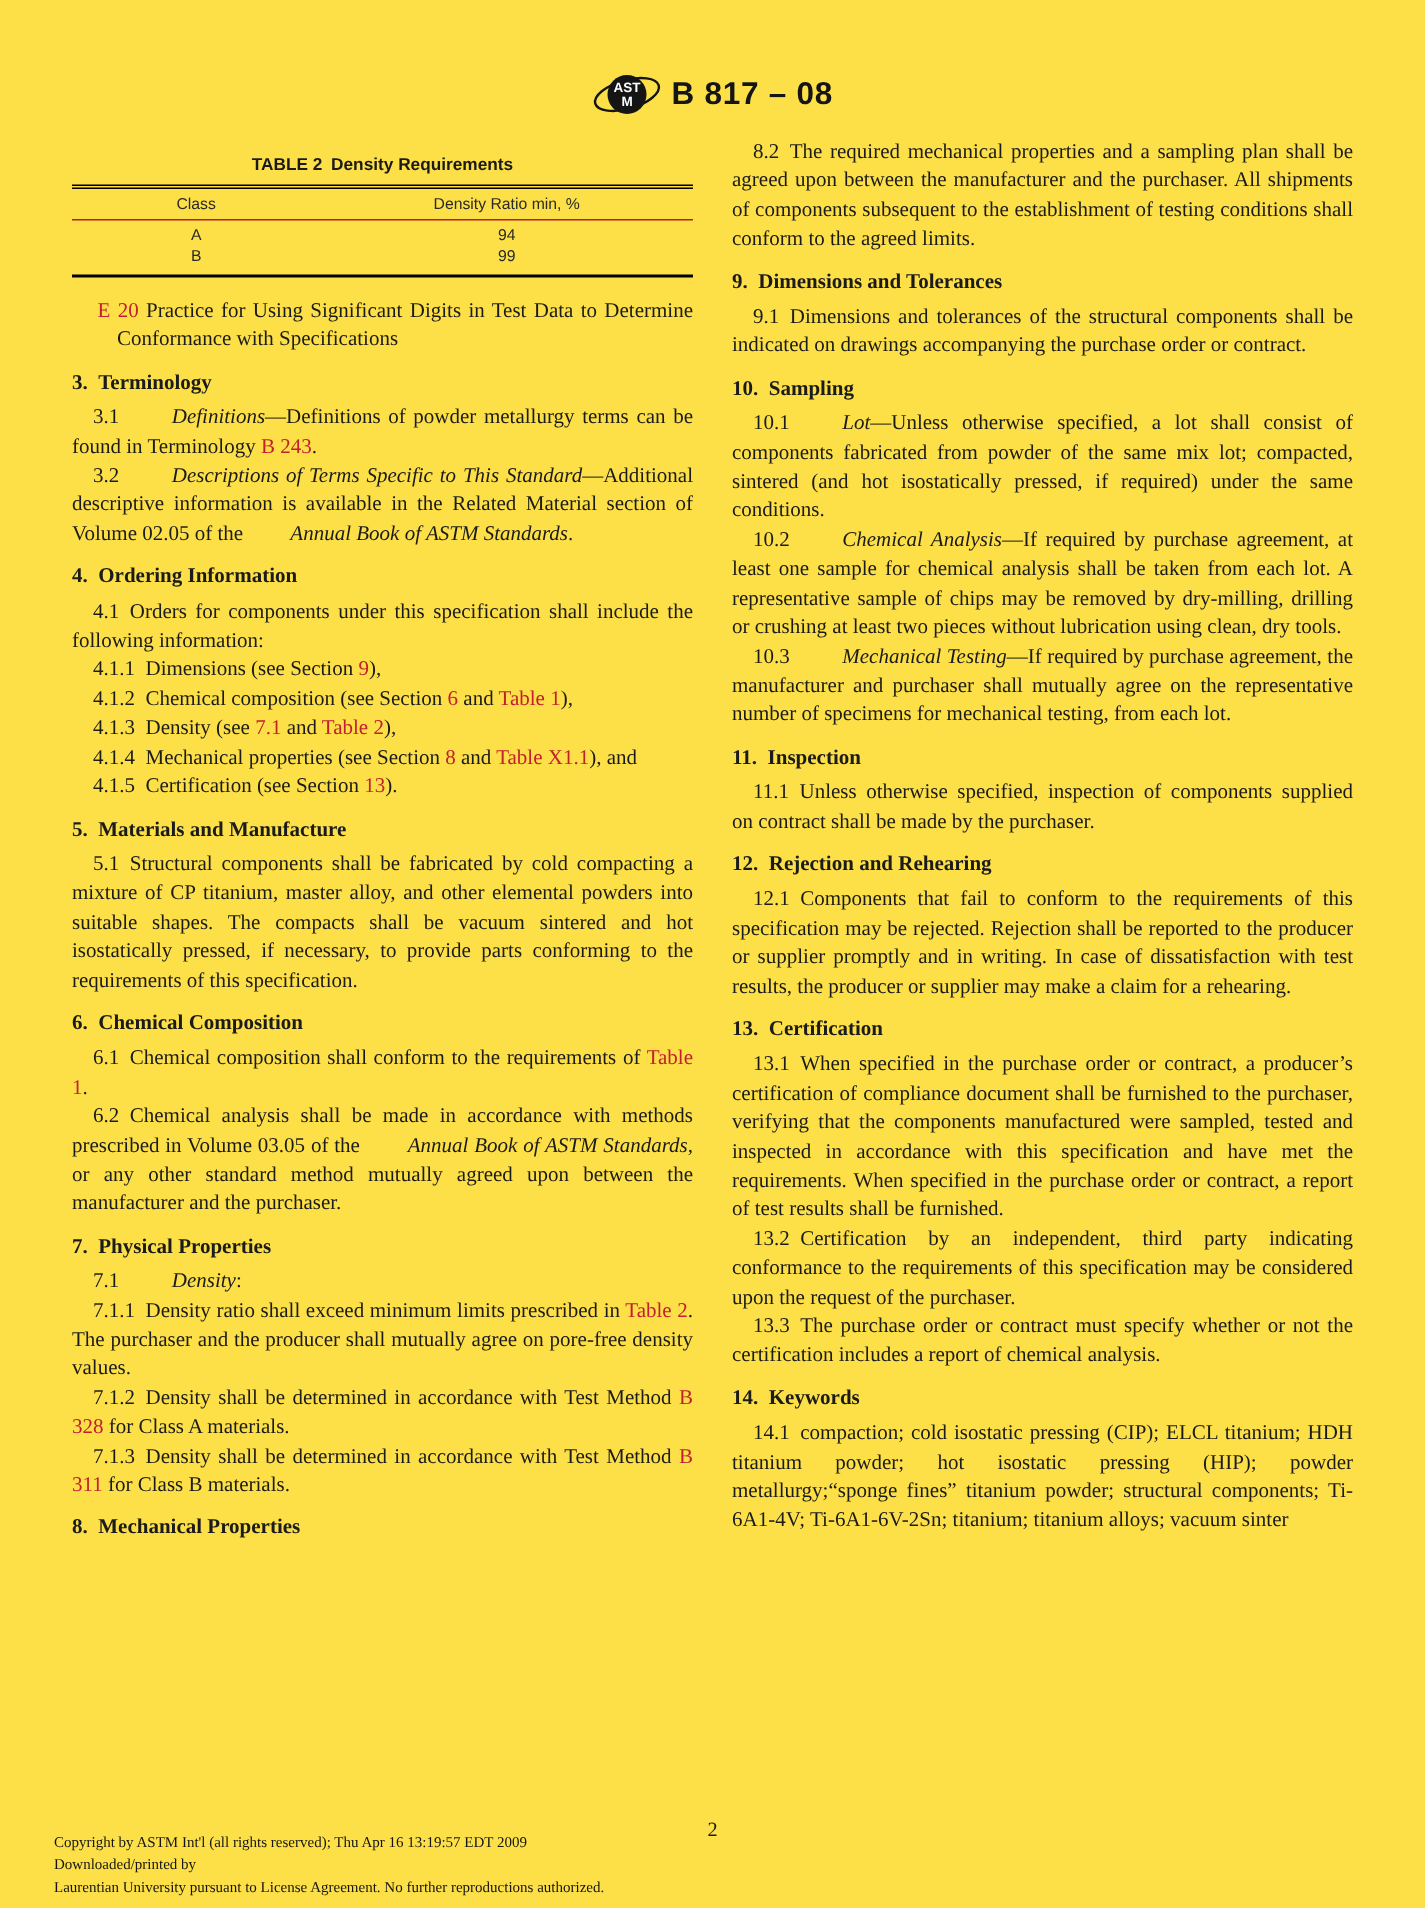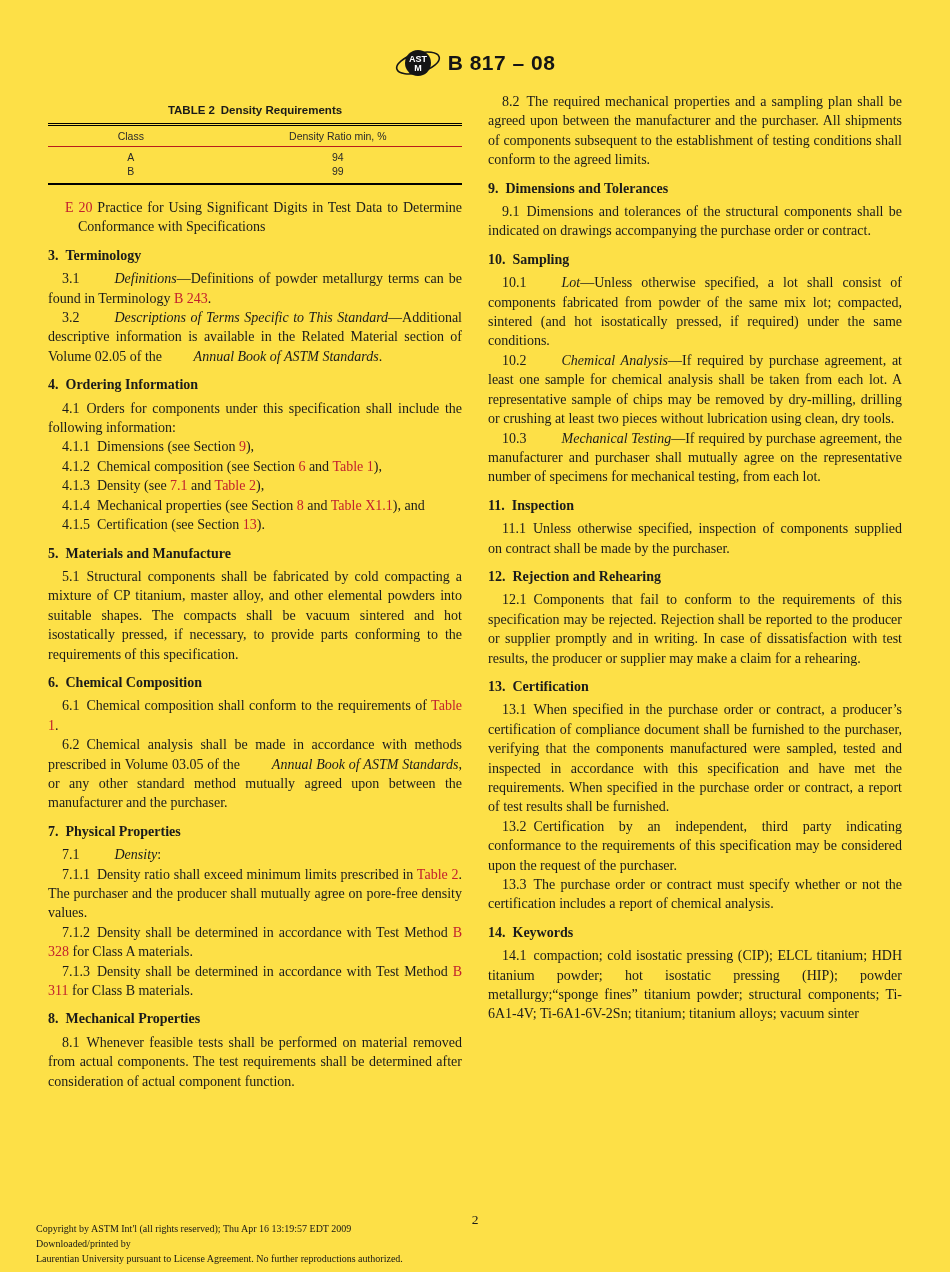--- a/index.html
+++ b/index.html
@@ -113,21 +113,20 @@
       <div class="para"><span>5.1 Structural components shall be fabricated by cold compacting a mixture of CP titanium, master alloy, and other elemental powders into suitable shapes. The compacts shall be vacuum sintered and hot isostatically pressed, if necessary, to provide parts conforming to the requirements of this specification.</span></div>
       <div class="sec-heading">6. Chemical Composition</div>
       <div class="para"><span>6.1 Chemical composition shall conform to the requirements of </span><span class="red">Table 1</span><span>.</span></div>
       <div class="para"><span>6.2 Chemical analysis shall be made in accordance with methods prescribed in Volume 03.05 of the </span><span class="it">Annual Book of ASTM Standards</span><span>, or any other standard method mutually agreed upon between the manufacturer and the purchaser.</span></div>
       <div class="sec-heading">7. Physical Properties</div>
       <div class="para"><span>7.1 </span><span class="it">Density</span><span>:</span></div>
       <div class="para"><span>7.1.1 Density ratio shall exceed minimum limits prescribed in </span><span class="red">Table 2</span><span>. The purchaser and the producer shall mutually agree on pore-free density values.</span></div>
       <div class="para"><span>7.1.2 Density shall be determined in accordance with Test Method </span><span class="red">B 328</span><span> for Class A materials.</span></div>
       <div class="para"><span>7.1.3 Density shall be determined in accordance with Test Method </span><span class="red">B 311</span><span> for Class B materials.</span></div>
       <div class="sec-heading">8. Mechanical Properties</div>
-      <div class="para"><span>8.1 Whenever feasible tests shall be performed on material removed from actual components. The test requirements shall be determined after consideration of actual component function.</span></div>
     </div>
   <div class="col col-right">
       <div class="para"><span>8.2 The required mechanical properties and a sampling plan shall be agreed upon between the manufacturer and the purchaser. All shipments of components subsequent to the establishment of testing conditions shall conform to the agreed limits.</span></div>
       <div class="sec-heading">9. Dimensions and Tolerances</div>
       <div class="para"><span>9.1 Dimensions and tolerances of the structural components shall be indicated on drawings accompanying the purchase order or contract.</span></div>
       <div class="sec-heading">10. Sampling</div>
       <div class="para"><span>10.1 </span><span class="it">Lot</span><span>—Unless otherwise specified, a lot shall consist of components fabricated from powder of the same mix lot; compacted, sintered (and hot isostatically pressed, if required) under the same conditions.</span></div>
       <div class="para"><span>10.2 </span><span class="it">Chemical Analysis</span><span>—If required by purchase agreement, at least one sample for chemical analysis shall be taken from each lot. A representative sample of chips may be removed by dry-milling, drilling or crushing at least two pieces without lubrication using clean, dry tools.</span></div>
       <div class="para"><span>10.3 </span><span class="it">Mechanical Testing</span><span>—If required by purchase agreement, the manufacturer and purchaser shall mutually agree on the representative number of specimens for mechanical testing, from each lot.</span></div>
       <div class="sec-heading">11. Inspection</div>

